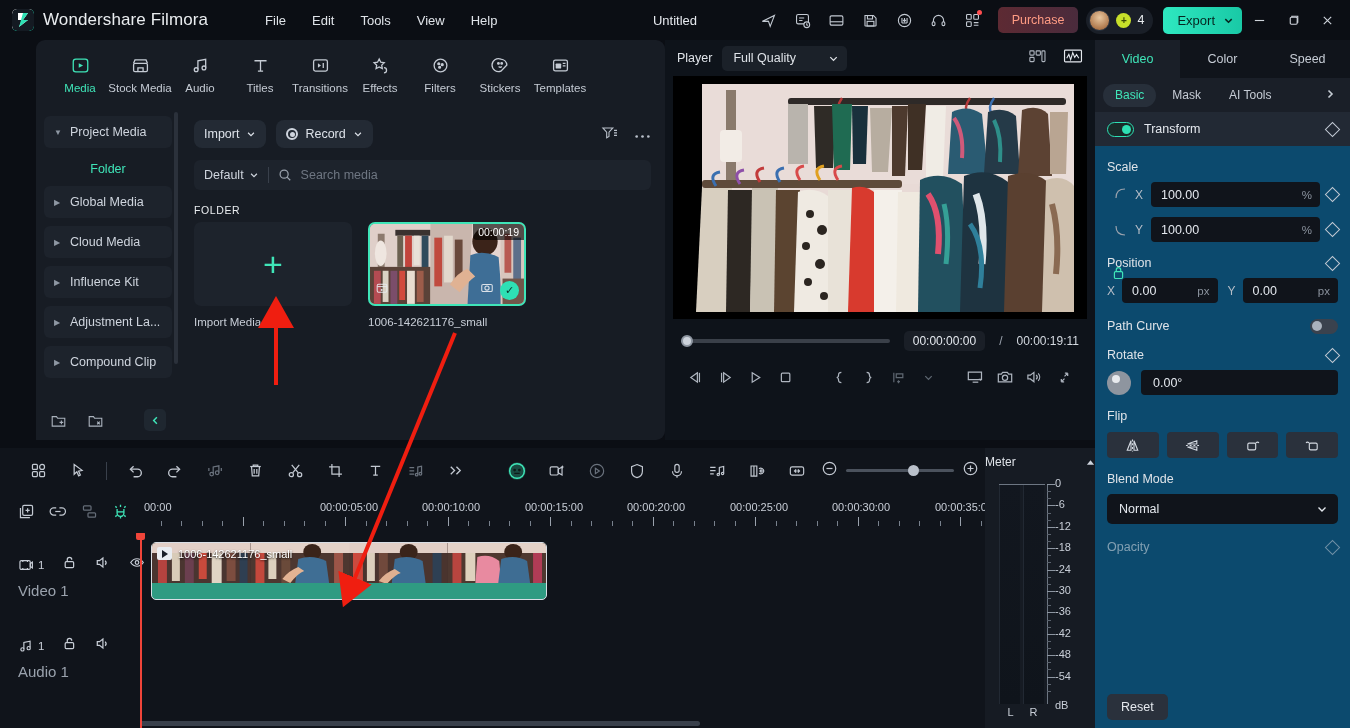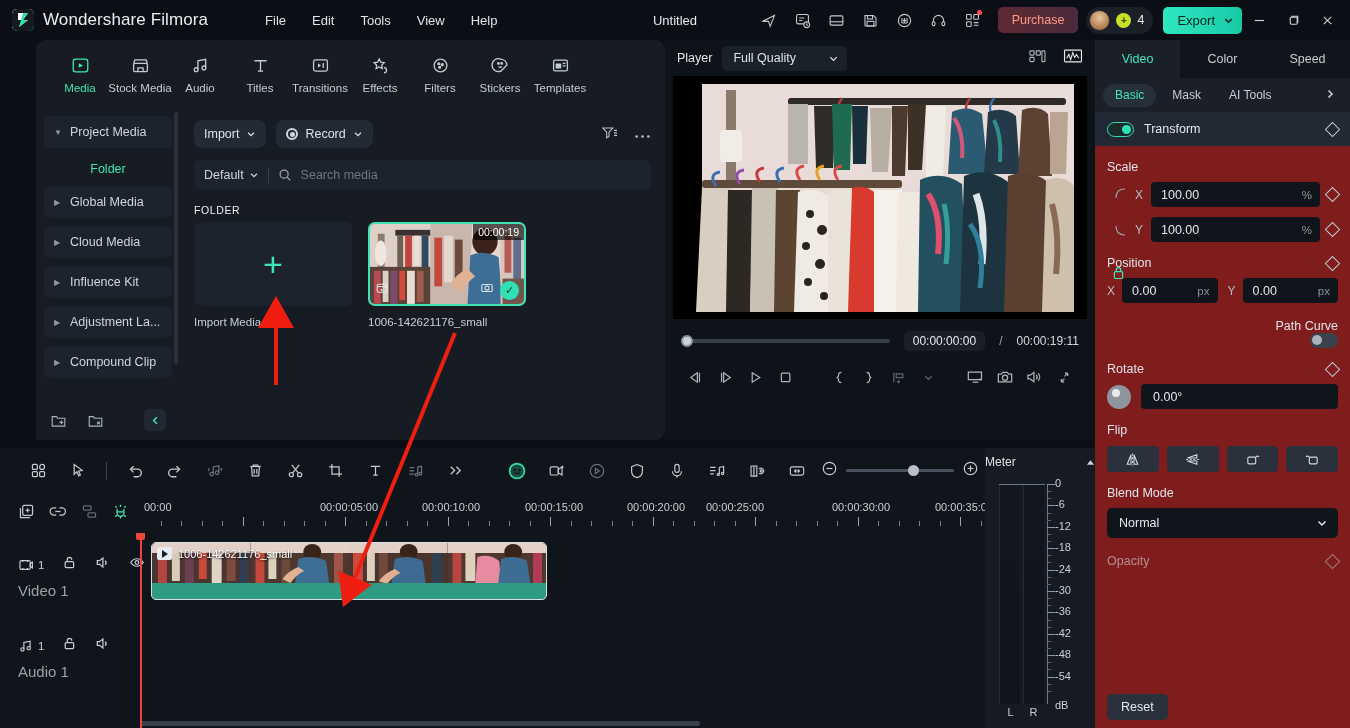--- a/index.html
+++ b/index.html
@@ -175,21 +175,21 @@
                 background: #cdd3db; border: 2px solid #8d95a0; }
   .tc-box { background: #1a1f27; border-radius: 5px; padding: 3px 9px; font-size: 12px; color: #e4e8ee; }
   .tc-sep { font-size: 12px; color: #9aa2ad; }
   .tc-total { font-size: 12px; color: #d4d9e0; }
   .pl-buttons { display: flex; align-items: center; gap: 0; margin-top: 12px; color: #aeb5bf; }
   .plb { width: 32px; height: 28px; display: flex; align-items: center; justify-content: center; cursor: default; }
   .plb.dim { color: #5f6872; }
 
   
   .rightpanel {
-    position: absolute; top: 40px; left: 1095px; width: 255px; height: 688px; background: #7f1d1d;
+    position: absolute; top: 40px; left: 1095px; width: 255px; height: 688px; background: #0c4a6e;
   }
   .rp-tabs { height: 38px; display: flex; align-items: stretch; background:#10141b; }
   .rp-tab { flex: 1; display: flex; align-items: center; justify-content: center; font-size: 12.5px;
             color: #c6ccd5; cursor: default; }
   .rp-tab.active { color: #3fe5b8; background: #1a1f28; }
   .rp-subtabs { height: 34px; display: flex; align-items: center; padding: 0 8px; gap: 4px; background: #1a1f28;}
   .rp-sub { height: 23px; padding: 0 12px; border-radius: 12px; font-size: 12px; color: #c6ccd5;
             display: flex; align-items: center; cursor: default; }
   .rp-sub.active { background: #272f3a; color: #3fe5b8; }
   .rp-more { margin-left: auto; color: #c6ccd5; padding-right: 6px; font-size: 13px; }
@@ -209,21 +209,21 @@
   .numrow { display: flex; align-items: center; gap: 7px; }
   .ax { font-size: 12px; color: #b6bdc7; width: 9px; }
   .numbox {
     flex: 1; height: 25px; background: #10141b; border-radius: 4px; display: flex;
     align-items: center; justify-content: space-between; padding: 0 8px 0 10px;
     font-size: 12.5px; color: #e4e8ee;
   }
   .numbox .unit { color: #8b939e; font-size: 11.5px; }
   .pos-row { display: flex; gap: 10px; align-items: center; }
   .pos-half { flex: 1; display: flex; align-items: center; gap: 6px; }
-  .toggle-row { display: flex; align-items: flex-end; margin: 16px 0 0; flex-direction: column; }
+  .toggle-row { display: flex; align-items: flex-start; margin: 16px 0 0; }
   .toggle-row .lbl { font-size: 12.5px; color: #dfe3e8; }
   .toggle-sm { margin-left: auto; width: 28px; height: 15px; border-radius: 8px; background: #3a424e; position: relative; }
   .toggle-sm i { position:absolute; left:2px; top:2px; width:10px;height:10px;border-radius:50%;background:#aab2bd; display:block;}
   .rot-row { display: flex; align-items: center; gap: 10px; margin-top: 8px; }
   .dial { width: 24px; height: 24px; border-radius: 50%; background: #8e959f; position: relative; }
   .dial i { position: absolute; left: 5px; top: 4px; width: 8px; height: 8px; border-radius: 50%; background: #e7eaee; display:block;}
   .rot-box { flex: 1; height: 25px; background: #10141b; border-radius: 4px; display: flex; align-items: center;
              padding-left: 12px; font-size: 12.5px; color: #e4e8ee; }
   .flip-row { display: flex; gap: 8px; margin-top: 9px; }
   .flip-btn { flex: 1; height: 26px; background: #2a313c; border-radius: 4px; display: flex;
@@ -1173,21 +1173,21 @@
             <path d="M9 1.8v2.4M3.6 3.4l1.4 1.6M14.4 3.4L13 5M9 14.4v2M3.6 14.6L5 13M14.4 14.6L13 13"></path>
           </svg>
         </span>
       </div>
       <div class="ruler">
         <span class="tick-lab" style="left:4px">00:00</span>
         <span class="tick-lab" style="left:180px">00:00:05:00</span>
         <span class="tick-lab" style="left:282px">00:00:10:00</span>
         <span class="tick-lab" style="left:385px">00:00:15:00</span>
         <span class="tick-lab" style="left:487px">00:00:20:00</span>
-        <span class="tick-lab" style="left:566px">00:00:25:00</span>
+        <span class="tick-lab" style="left:590px">00:00:25:00</span>
         <span class="tick-lab" style="left:692px">00:00:30:00</span>
         <span class="tick-lab" style="left:795px">00:00:35:00</span>
         <span class="tick-lab" style="left:897px">00:00:40:0</span>
         <span id="ticks"><i class="tick-mn" style="left:20.5px"></i><i class="tick-mn" style="left:41px"></i><i class="tick-mn" style="left:61.5px"></i><i class="tick-mn" style="left:82px"></i><i class="tick-mn" style="left:123px"></i><i class="tick-mn" style="left:143.5px"></i><i class="tick-mn" style="left:164px"></i><i class="tick-mn" style="left:184.5px"></i><i class="tick-mj" style="left:102.5px"></i><i class="tick-mn" style="left:225.5px"></i><i class="tick-mn" style="left:246px"></i><i class="tick-mn" style="left:266.5px"></i><i class="tick-mn" style="left:287px"></i><i class="tick-mj" style="left:205px"></i><i class="tick-mn" style="left:328px"></i><i class="tick-mn" style="left:348.5px"></i><i class="tick-mn" style="left:369px"></i><i class="tick-mn" style="left:389.5px"></i><i class="tick-mj" style="left:307.5px"></i><i class="tick-mn" style="left:430.5px"></i><i class="tick-mn" style="left:451px"></i><i class="tick-mn" style="left:471.5px"></i><i class="tick-mn" style="left:492px"></i><i class="tick-mj" style="left:410px"></i><i class="tick-mn" style="left:533px"></i><i class="tick-mn" style="left:553.5px"></i><i class="tick-mn" style="left:574px"></i><i class="tick-mn" style="left:594.5px"></i><i class="tick-mj" style="left:512.5px"></i><i class="tick-mn" style="left:635.5px"></i><i class="tick-mn" style="left:656px"></i><i class="tick-mn" style="left:676.5px"></i><i class="tick-mn" style="left:697px"></i><i class="tick-mj" style="left:615px"></i><i class="tick-mn" style="left:738px"></i><i class="tick-mn" style="left:758.5px"></i><i class="tick-mn" style="left:779px"></i><i class="tick-mn" style="left:799.5px"></i><i class="tick-mj" style="left:717.5px"></i><i class="tick-mn" style="left:840.5px"></i><i class="tick-mn" style="left:861px"></i><i class="tick-mn" style="left:881.5px"></i><i class="tick-mn" style="left:902px"></i><i class="tick-mj" style="left:820px"></i></span>
       </div>
     </div>
 
     <div class="tracks">
 
       <div class="track" style="height:95px">

